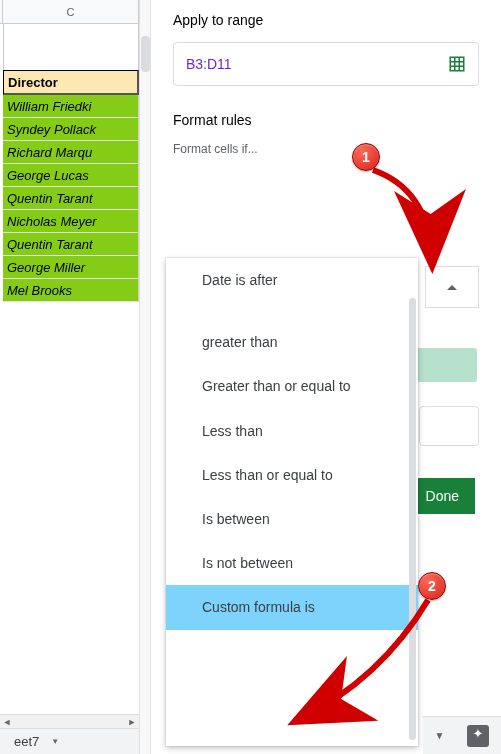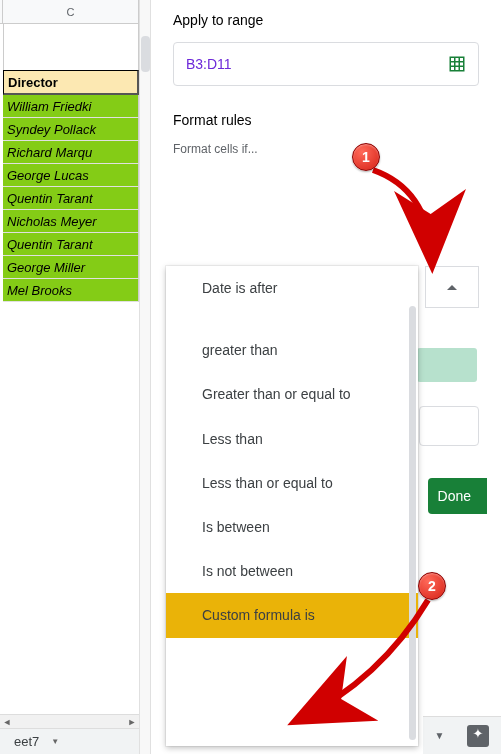--- a/index.html
+++ b/index.html
@@ -28,29 +28,29 @@
   .tabs .ptab.active { color:#188038; font-weight:500;}
   .tabs .ptab.active::after { content:""; position:absolute; left:20%; right:20%; bottom:-1px; height:3px; background:#188038; border-radius:3px 3px 0 0;}
   .section-label { font-size:14px; font-weight:500; color:#000000; margin-bottom:14px;}
   .range-box { border:1px solid #dadce0; border-radius:4px; height:44px; display:flex; align-items:center; padding:0 12px; font-size:14px; color:#6d28d9; margin-bottom:26px; justify-content:space-between;}
   .range-box .grid-ic { width:18px; height:18px; }
   .subtext { font-size:12px; color:#5f6368; margin-bottom:8px;}
   
   .dd-trigger { position:absolute; right:22px; top:266px; width:54px; height:42px; border:1px solid #dadce0; display:flex; align-items:center; justify-content:center; background:#fff;}
   .dd-trigger .tri { width:0;height:0;border-left:5px solid transparent;border-right:5px solid transparent;border-bottom:5px solid #5f6368;}
   
-  .dropdown { position:absolute; left:166px; top:266px; width:252px; bottom:8px; background:#fff; box-shadow: 0 2px 6px rgba(0,0,0,0.25), 0 0 0 1px rgba(0,0,0,0.05); z-index:30; overflow:hidden; }
+  .dropdown { position:absolute; left:166px; top:258px; width:252px; bottom:8px; background:#fff; box-shadow: 0 2px 6px rgba(0,0,0,0.25), 0 0 0 1px rgba(0,0,0,0.05); z-index:30; overflow:hidden; }
   .dropdown .ddscroll { position:absolute; right:2px; top:40px; bottom:6px; width:7px; background:#dadce0; border-radius:4px;}
   .dropdown .opt { padding: 13px 22px 13px 36px; font-size:14px; color:#3c4043; line-height:1.3; }
-  .dropdown .opt.sel { background:#eab308;}
+  .dropdown .opt.sel { background:#7dd3fc;}
   .dropdown .gap { height:18px;}
   
   .preview { position:absolute; right:24px; top:348px; width:60px; height:34px; background:#b7e1cd; border-radius:3px;}
   .whitebox { position:absolute; right:22px; top:406px; width:60px; height:40px; border:1px solid #dadce0; border-radius:4px; background:#fff;}
-  .done-btn { position:absolute; right:14px; top:478px; background:#188038; color:#fff; font-size:14px; font-weight:500; padding:10px 16px 10px 10px; border-radius:4px 0 0 4px;}
+  .done-btn { position:absolute; right:26px; top:478px; background:#188038; color:#fff; font-size:14px; font-weight:500; padding:10px 16px 10px 10px; border-radius:4px 0 0 4px;}
   
   .annot { position:absolute; z-index:50; }
   .badge { width:28px; height:28px; border-radius:50%; background: radial-gradient(circle at 35% 30%, #ff6a5a, #d62015); border:1px solid #8a0000; color:#fff; font-size:14px; font-weight:bold; display:flex; align-items:center; justify-content:center; box-shadow: inset 0 1px 2px rgba(255,255,255,0.4), 0 1px 2px rgba(0,0,0,0.3);}
   
   .bottom-icons { position:absolute; right:0; bottom:0; height:38px; width:78px; background:#f1f3f4; border-top:1px solid #ddd; display:flex; align-items:center; justify-content:space-around; z-index:20;}
   .bottom-icons .bi { font-size:10px; color:#5f6368;}
   .explore { width:22px; height:22px; background:#5f6368; border-radius:3px; position:relative;}
   .explore::before{content:"✦"; color:#fff; position:absolute; top:1px; left:5px; font-size:13px;}
 </style>
 </head>

